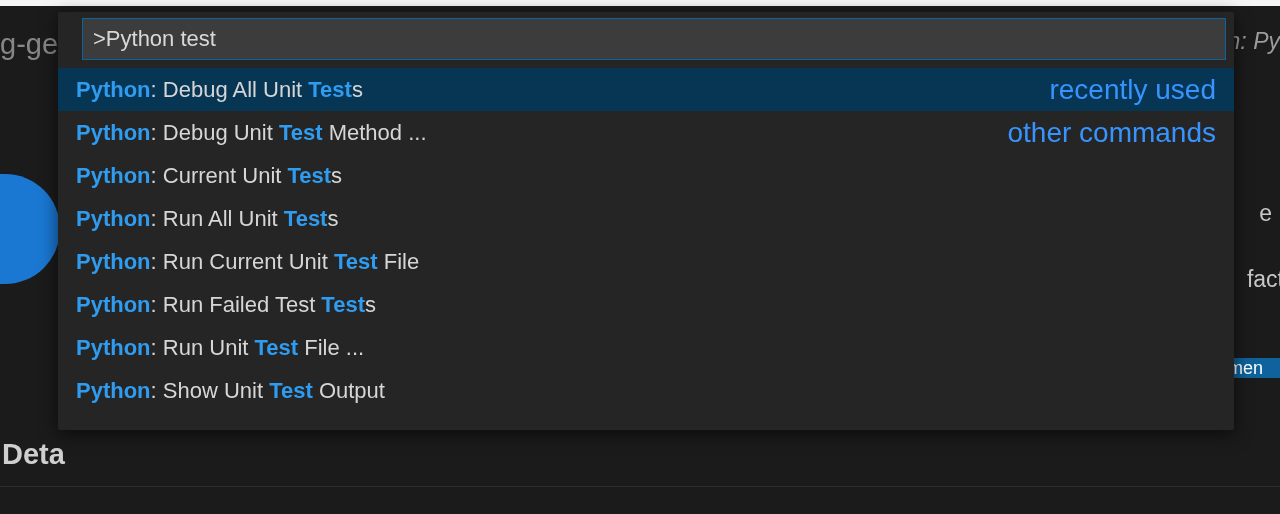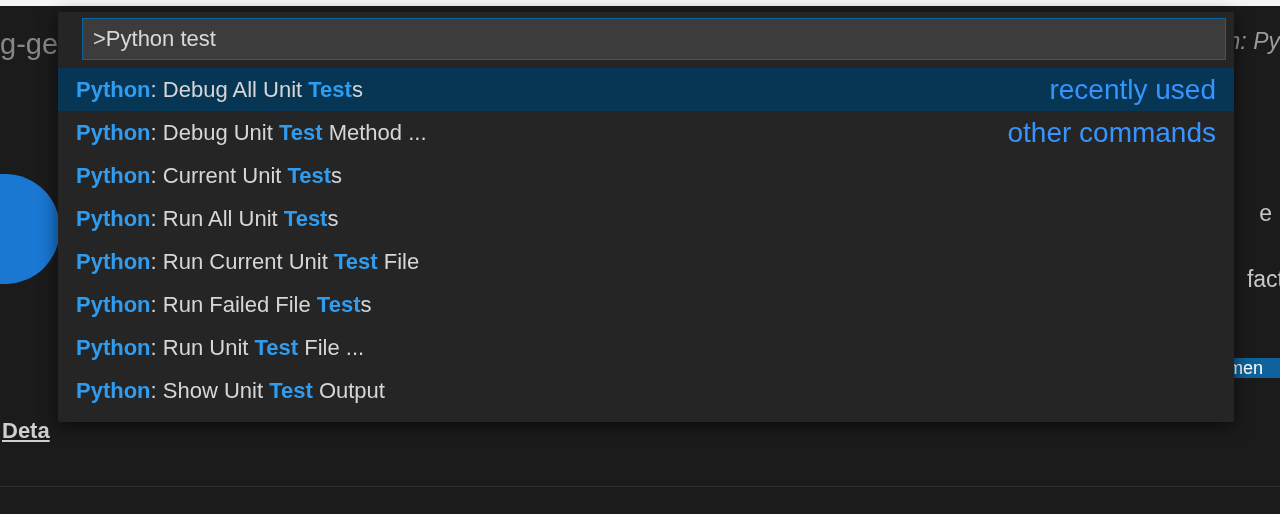--- a/index.html
+++ b/index.html
@@ -78,26 +78,25 @@
     border-bottom-left-radius: 4px;
     display: flex;
     align-items: center;
     justify-content: flex-start;
     padding-left: 4px;
     color: #ffffff;
     font-size: 18px;
   }
   .bg-details {
     position: absolute;
-    top: 418px;
+    top: 438px;
     left: 2px;
     color: #cfcfcf;
-    font-size: 22px;
+    font-size: 29px;
     font-weight: 600;
-    text-decoration: underline;
   }
   .bg-footer-line {
     position: absolute;
     left: 0; right: 0;
     top: 486px;
     height: 1px;
     background: #2d2d2d;
   }
 
   
@@ -122,21 +121,21 @@
     background: #3c3c3c;
     border: 1px solid #0e639c;
     color: #d8d8d8;
     font-size: 22px;
     padding: 4px 10px;
     outline: none;
     font-family: inherit;
   }
 
   .palette-list {
-    padding-bottom: 10px;
+    padding-bottom: 18px;
   }
   .row {
     display: flex;
     align-items: center;
     height: 43px;
     padding: 0 18px 0 18px;
     font-size: 22px;
     line-height: 43px;
     color: #d6d6d6;
     cursor: pointer;
@@ -189,21 +188,21 @@
       <div class="row">
         <span class="label"><span class="hl">Python</span><span>: Current Unit </span><span class="hl">Test</span><span>s</span></span>
       </div>
       <div class="row">
         <span class="label"><span class="hl">Python</span><span>: Run All Unit </span><span class="hl">Test</span><span>s</span></span>
       </div>
       <div class="row">
         <span class="label"><span class="hl">Python</span><span>: Run Current Unit </span><span class="hl">Test</span><span> File</span></span>
       </div>
       <div class="row">
-        <span class="label"><span class="hl">Python</span><span>: Run Failed File </span><span class="hl">Test</span><span>s</span></span>
+        <span class="label"><span class="hl">Python</span><span>: Run Failed Test </span><span class="hl">Test</span><span>s</span></span>
       </div>
       <div class="row">
         <span class="label"><span class="hl">Python</span><span>: Run Unit </span><span class="hl">Test</span><span> File ...</span></span>
       </div>
       <div class="row">
         <span class="label"><span class="hl">Python</span><span>: Show Unit </span><span class="hl">Test</span><span> Output</span></span>
       </div>
     </div>
 </div>
 

